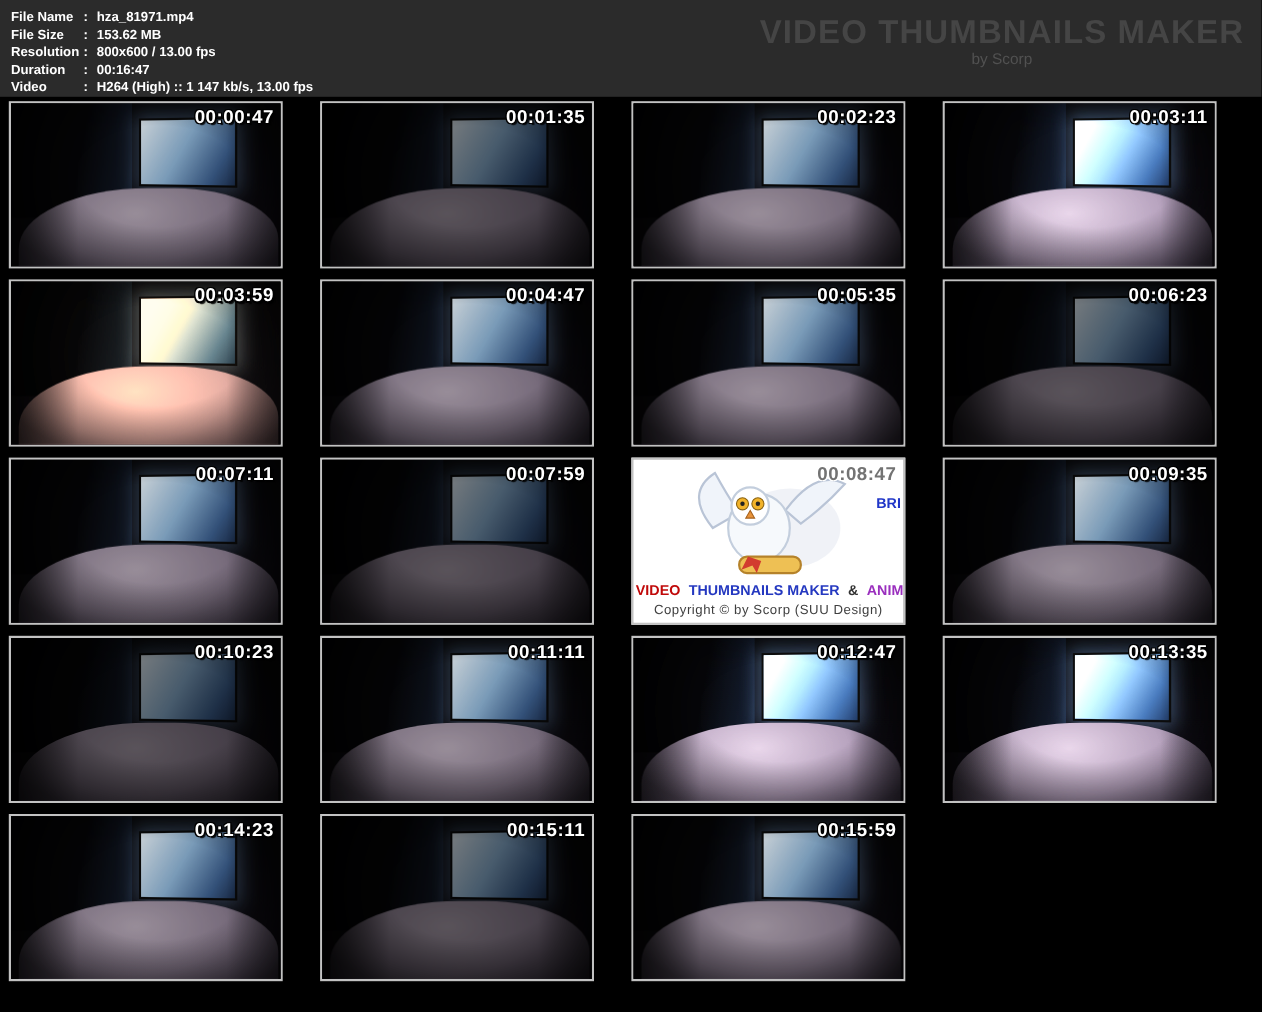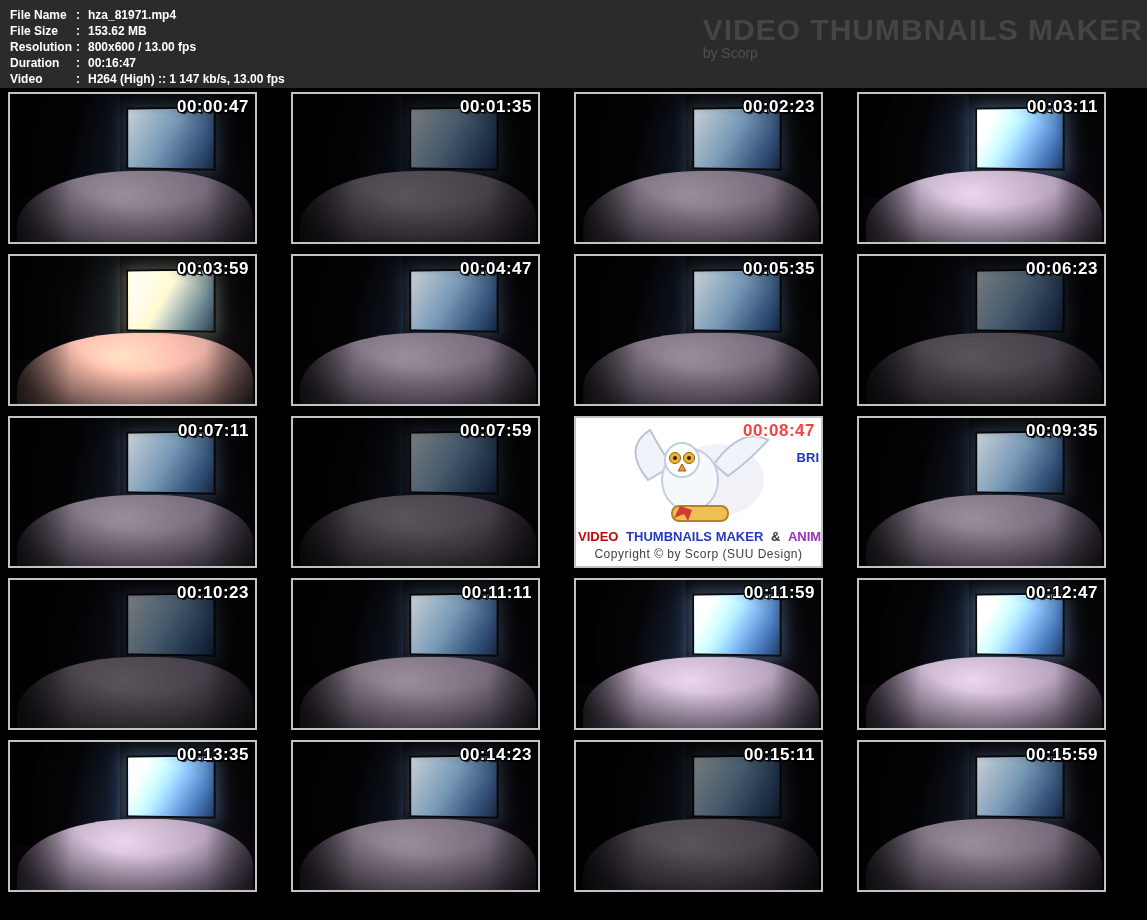--- a/index.html
+++ b/index.html
@@ -7,21 +7,21 @@
     width:1147px;height:920px;background:#000;overflow:hidden;
     font-family:"Liberation Sans",sans-serif;
     -webkit-font-smoothing:antialiased;
   }
   
   .header{position:relative;width:100%;height:88px;background:#2b2b2b;}
   .meta{position:absolute;top:7px;left:10px;color:#fff;font-size:12px;font-weight:bold;line-height:16px;}
   .meta-row{white-space:nowrap;}
   .meta-label{display:inline-block;width:66px;}
   .meta-sep{display:inline-block;width:12px;text-align:left;}
-  .brand{position:absolute;top:14px;right:4px;text-align:left;}
+  .brand{position:absolute;top:14px;right:16px;text-align:center;}
   .brand-title{font-size:30px;font-weight:bold;color:#454545;letter-spacing:1px;line-height:32px;}
   .brand-sub{font-size:14px;color:#515151;line-height:14px;margin-top:0px;}
   
   .grid{
     display:grid;
     grid-template-columns:repeat(4,249px);
     column-gap:34px;row-gap:10px;
     padding:4px 0 0 8px;
   }
   .thumb{
@@ -48,21 +48,21 @@
   .v-medium .scene{filter:brightness(.85);}
   .v-bright .scene{filter:brightness(1.3) saturate(1.1);}
   .v-warm   .scene{filter:brightness(1.25) sepia(.55) saturate(2) hue-rotate(-18deg);}
   
   .ts{
     position:absolute;top:3px;right:6px;z-index:3;
     font-size:17px;font-weight:bold;color:#fff;letter-spacing:.5px;
     text-shadow:-1px -1px 0 #000,1px -1px 0 #000,-1px 1px 0 #000,1px 1px 0 #000,2px 2px 1px rgba(0,0,0,.9);
   }
   .v-logo{background:#fff;}
-  .v-logo .ts{color:#ef4444;
+  .v-logo .ts{color:#737373;
     text-shadow:-1px -1px 0 #fff,1px -1px 0 #fff,-1px 1px 0 #fff,1px 1px 0 #fff;}
   
   .logo-wrap{position:absolute;inset:0;background:#fff;padding-left:44px;}
   .corner-text{position:absolute;top:32px;right:2px;font-size:13px;font-weight:bold;color:#2036c8;}
   .owl{position:absolute;top:4px;left:34px;}
   .logo-title{position:absolute;bottom:22px;left:0;right:0;text-align:center;
     font-size:13px;font-weight:bold;white-space:nowrap;overflow:hidden;}
   .logo-title span{padding:0 2px;}
   .lt-video{color:#c00909;}
   .lt-tm{color:#2438c0;}
@@ -257,47 +257,38 @@
   <div class="thumb v-medium">
     <div class="scene">
       <div class="wall"></div>
       <div class="tv"></div>
       <div class="bed"></div>
       <div class="vignette"></div>
     </div>
     <span class="ts">00:11:11</span>
   </div>
 
+
   <div class="thumb v-bright">
     <div class="scene">
       <div class="wall"></div>
       <div class="tv"></div>
       <div class="bed"></div>
       <div class="vignette"></div>
     </div>
-    <span class="ts">00:11:59</span>
+    <span class="ts">00:12:47</span>
   </div>
 
   <div class="thumb v-bright">
     <div class="scene">
       <div class="wall"></div>
       <div class="tv"></div>
       <div class="bed"></div>
       <div class="vignette"></div>
     </div>
-    <span class="ts">00:12:47</span>
-  </div>
-
-  <div class="thumb v-bright">
-    <div class="scene">
-      <div class="wall"></div>
-      <div class="tv"></div>
-      <div class="bed"></div>
-      <div class="vignette"></div>
-    </div>
     <span class="ts">00:13:35</span>
   </div>
 
   <div class="thumb v-medium">
     <div class="scene">
       <div class="wall"></div>
       <div class="tv"></div>
       <div class="bed"></div>
       <div class="vignette"></div>
     </div>

